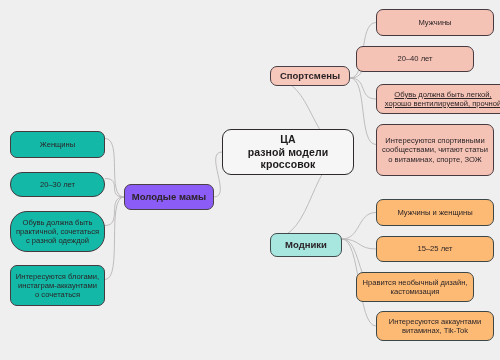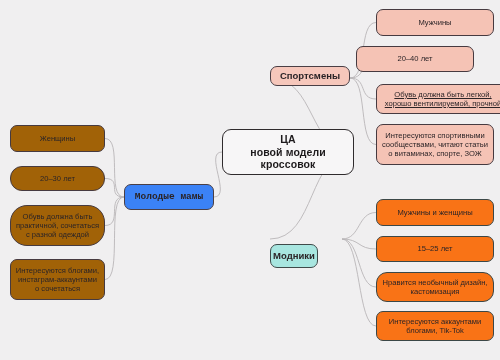--- a/index.html
+++ b/index.html
@@ -48,31 +48,31 @@
     font-weight: bold;
     font-size: 10.5px;
     color: #1d1a1c;
     letter-spacing: .1px;
   }
   .node.branch {
     font-weight: bold;
     font-size: 9.5px;
     border-radius: 7px;
   }
-  .node.branch-moms   { background: #3b82f6; border-color: #4a3f45; font-family: Liberation Mono, monospace; }
+  .node.branch-moms   { background: #8b5cf6; border-color: #4a3f45; }
   .node.branch-sport  { background: #f6c7bb; border-color: #4a3f45; }
   .node.branch-fashion{ background: #a8e6e0; border-color: #3f4a4a; }
   .node.leaf {
     font-size: 7.6px;
     font-weight: normal;
     border-radius: 7px;
   }
-  .node.leaf-moms    { background: #a16207; border-color: #463a40; }
+  .node.leaf-moms    { background: #14b8a6; border-color: #463a40; margin-top: 6px; }
   .node.leaf-sport   { background: #f5c3b5; border-color: #463a40; }
-  .node.leaf-fashion { background: #f97316; border-color: #3b4747; }
+  .node.leaf-fashion { background: #fdba74; border-color: #3b4747; }
 </style>
 </head>
 <body>
 
 <div id="canvas">
 
   <svg id="links" viewBox="0 0 500 360" preserveAspectRatio="none">
       <path d="M 222 152 C 204 152, 232 197, 214 197" fill="none" stroke="#b9b6b8" stroke-width="0.9"></path>
       <path d="M 124 197 C 106 197, 123 138.5, 105 138.5" fill="none" stroke="#b9b6b8" stroke-width="0.9"></path>
       <path d="M 124 197 C 106 197, 123 178.5, 105 178.5" fill="none" stroke="#b9b6b8" stroke-width="0.9"></path>
@@ -85,40 +85,40 @@
       <path d="M 350 78 C 368 78, 358 144.5, 376 144.5" fill="none" stroke="#b9b6b8" stroke-width="0.9"></path>
       <path d="M 354 152 C 307.8 152, 316.2 239, 270 239" fill="none" stroke="#b9b6b8" stroke-width="0.9"></path>
       <path d="M 342 239 C 360.7 239, 357.3 212.5, 376 212.5" fill="none" stroke="#b9b6b8" stroke-width="0.9"></path>
       <path d="M 342 239 C 360.7 239, 357.3 249, 376 249" fill="none" stroke="#b9b6b8" stroke-width="0.9"></path>
       <path d="M 342 239 C 360.7 239, 357.3 287, 376 287" fill="none" stroke="#b9b6b8" stroke-width="0.9"></path>
       <path d="M 342 239 C 360.7 239, 357.3 326, 376 326" fill="none" stroke="#b9b6b8" stroke-width="0.9"></path>
     </svg>
 
   <div id="nodes">
       <div class="node root" style="left: 222px; top: 129px; width: 132px; height: 46px;">ЦА
-новой модели кроссовок</div>
+разной модели кроссовок</div>
       <div class="node branch branch-moms" style="left: 124px; top: 184px; width: 90px; height: 26px;">Молодые мамы</div>
       <div class="node leaf leaf-moms" style="left: 10px; top: 125px; width: 95px; height: 27px;">Женщины</div>
       <div class="node leaf leaf-moms" style="left: 10px; top: 166px; width: 95px; height: 25px; border-radius: 12px;">20–30 лет</div>
       <div class="node leaf leaf-moms" style="left: 10px; top: 205px; width: 95px; height: 41px; border-radius: 17px;">Обувь должна быть
 практичной, сочетаться
 с разной одеждой</div>
       <div class="node leaf leaf-moms" style="left: 10px; top: 259px; width: 95px; height: 41px;">Интересуются блогами,
 инстаграм-аккаунтами
 о сочетаться</div>
       <div class="node branch branch-sport" style="left: 270px; top: 66px; width: 80px; height: 20px;">Спортсмены</div>
       <div class="node leaf leaf-sport" style="left: 376px; top: 9px; width: 118px; height: 27px;">Мужчины</div>
       <div class="node leaf leaf-sport" style="left: 356px; top: 46px; width: 118px; height: 26px;">20–40 лет</div>
       <div class="node leaf leaf-sport" style="left: 376px; top: 84px; width: 134px; height: 30px; text-decoration: underline;">Обувь должна быть легкой,
 хорошо вентилируемой, прочной</div>
-      <div class="node leaf leaf-sport" style="left: 376px; top: 124px; width: 118px; height: 41px;">Интересуются спортивными
+      <div class="node leaf leaf-sport" style="left: 376px; top: 124px; width: 118px; height: 52px;">Интересуются спортивными
 сообществами, читают статьи
 о витаминах, спорте, ЗОЖ</div>
-      <div class="node branch branch-fashion" style="left: 270px; top: 244px; width: 48px; height: 24px;">Модники</div>
+      <div class="node branch branch-fashion" style="left: 270px; top: 233px; width: 72px; height: 24px;">Модники</div>
       <div class="node leaf leaf-fashion" style="left: 376px; top: 199px; width: 118px; height: 27px;">Мужчины и женщины</div>
       <div class="node leaf leaf-fashion" style="left: 376px; top: 236px; width: 118px; height: 26px;">15–25 лет</div>
-      <div class="node leaf leaf-fashion" style="left: 376px; top: 272px; width: 118px; height: 30px; border-radius: 11px;">Нравится необычный дизайн,
+      <div class="node leaf leaf-fashion" style="left: 356px; top: 272px; width: 118px; height: 30px;">Нравится необычный дизайн,
 кастомизация</div>
       <div class="node leaf leaf-fashion" style="left: 376px; top: 311px; width: 118px; height: 30px;">Интересуются аккаунтами
-блогами, Tik-Tok</div>
+витаминах, Tik-Tok</div>
     </div>
 
 </div>
 
 </body></html>

